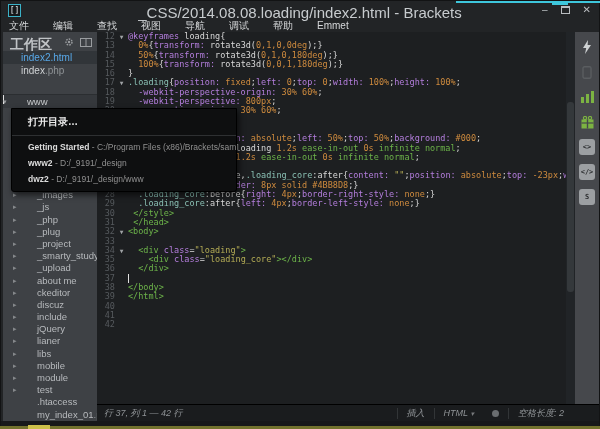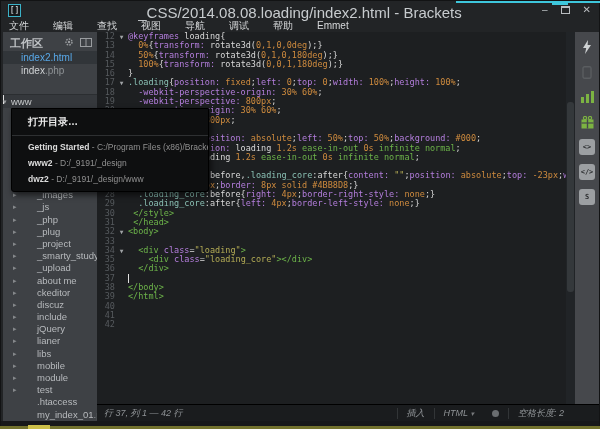--- a/index.html
+++ b/index.html
@@ -23,27 +23,27 @@
   .win-controls { position:absolute; right:8px; top:3px; display:flex; gap:13px; align-items:center; }
   .win-btn { color:#b9bdc0; font-size:10px; line-height:12px; cursor:default; }
   .win-max { width:9px; height:8px; border:1px solid #b9bdc0; border-top-width:2px; }
 
   
   .menubar { position:absolute; left:8px; top:18px; height:13px; display:flex; gap:24px; }
   .menu-item { color:#d6d8da; font-size:10px; line-height:13px; white-space:nowrap; }
 
   
   .sidebar { position:absolute; left:2px; top:31px; width:94px; height:395px; background:#3e4145; overflow:hidden; }
-  .ws-header { position:relative; height:19px; padding:4px 20px 0 7px; color:#c0c3c6; font-size:11px; font-weight:bold; }
+  .ws-header { position:relative; height:19px; padding:4px 20px 0 7px; color:#c0c3c6; font-size:14px; font-weight:bold; }
   .ws-icons { position:absolute; right:5px; top:5px; display:flex; gap:6px; align-items:center; }
   .wf-row { height:13px; line-height:13px; font-size:10px; padding-left:18px; color:#cfd2d4; white-space:nowrap; }
   .wf-row.active { background:#313539; color:#58a8e8; }
   .wf-row .ext { color:#8f9396; } .wf-row.active .ext { color:#58a8e8;text-align:right; }
   .project-bar { position:absolute; left:0; top:62px; width:94px; height:14px; background:#35383c;
-                 border-top:1px solid #2b2e31; color:#c6c9cb; font-size:9.5px; line-height:13px; padding-left:8px; }
+                 border-top:1px solid #2b2e31; color:#c6c9cb; font-size:9.5px; line-height:13px; padding-left:24px; }
   .project-bar .caret { color:#9a9da0; font-size:7px; }
   .file-tree { position:absolute; left:0; top:145px; width:94px; bottom:0; overflow:hidden; }
   .tree-row { height:12.2px; line-height:12.2px; font-size:9.5px; color:#b7babd; white-space:nowrap; position:relative; padding-left:34px; }
   .tree-row .arrow { position:absolute; left:10px; top:0; color:#85888b; font-size:7px; }
   .tree-row .ext { color:#8f9396; }
 
   
   .editor { position:absolute; left:96px; top:31px; width:478px; height:372px; background:#1d1f21; overflow:hidden; }
   .code-row { display:flex; min-height:9.3px; line-height:9.3px;
               font-family:"DejaVu Sans Mono", monospace; font-size:8.5px; }
@@ -67,21 +67,21 @@
   .statusbar { position:absolute; left:96px; top:403px; width:502px; height:17px; background:#1a1c1e;
                border-top:1px solid #000; color:#8f9396; font-size:9px; display:flex; align-items:center;font-style:italic; }
   .sb-left { padding-left:7px; flex:1; white-space:nowrap; }
   .sb-item { padding:0 9px; border-left:1px solid #323537; height:11px; line-height:11px; white-space:nowrap; }
   .sb-dot { width:7px; height:7px; border-radius:50%; background:#6a6d70; margin:0 9px; }
   .sb-spacer { width:26px; }
   .bottom-chrome { position:absolute; left:0; top:420px; width:598px; height:6px; background:#17181a; }
   .sb-right-wrap { display:flex; align-items:center; }
 
   
-  .dropdown { position:absolute; left:10px; top:107px; width:198px; background:#0e0f10;
+  .dropdown { position:absolute; left:10px; top:107px; width:226px; background:#0e0f10;
               border:1px solid #000; border-radius:0 0 3px 3px; box-shadow:2px 3px 6px rgba(0,0,0,.6); z-index:20; }
   .dd-open { color:#ececec; font-size:10px; font-weight:bold; padding:6px 16px 5px; }
   .dd-div { height:1px; background:#2e3032; margin:1px 0 3px; }
   .dd-item { font-size:8.5px; padding:3px 16px; white-space:nowrap; overflow:hidden; }
   .dd-item .nm { color:#dcdcdc; font-weight:bold; }
   .dd-item .pth { color:#909090; }
   svg { display:block; }
 </style>
 </head>
 <body>

